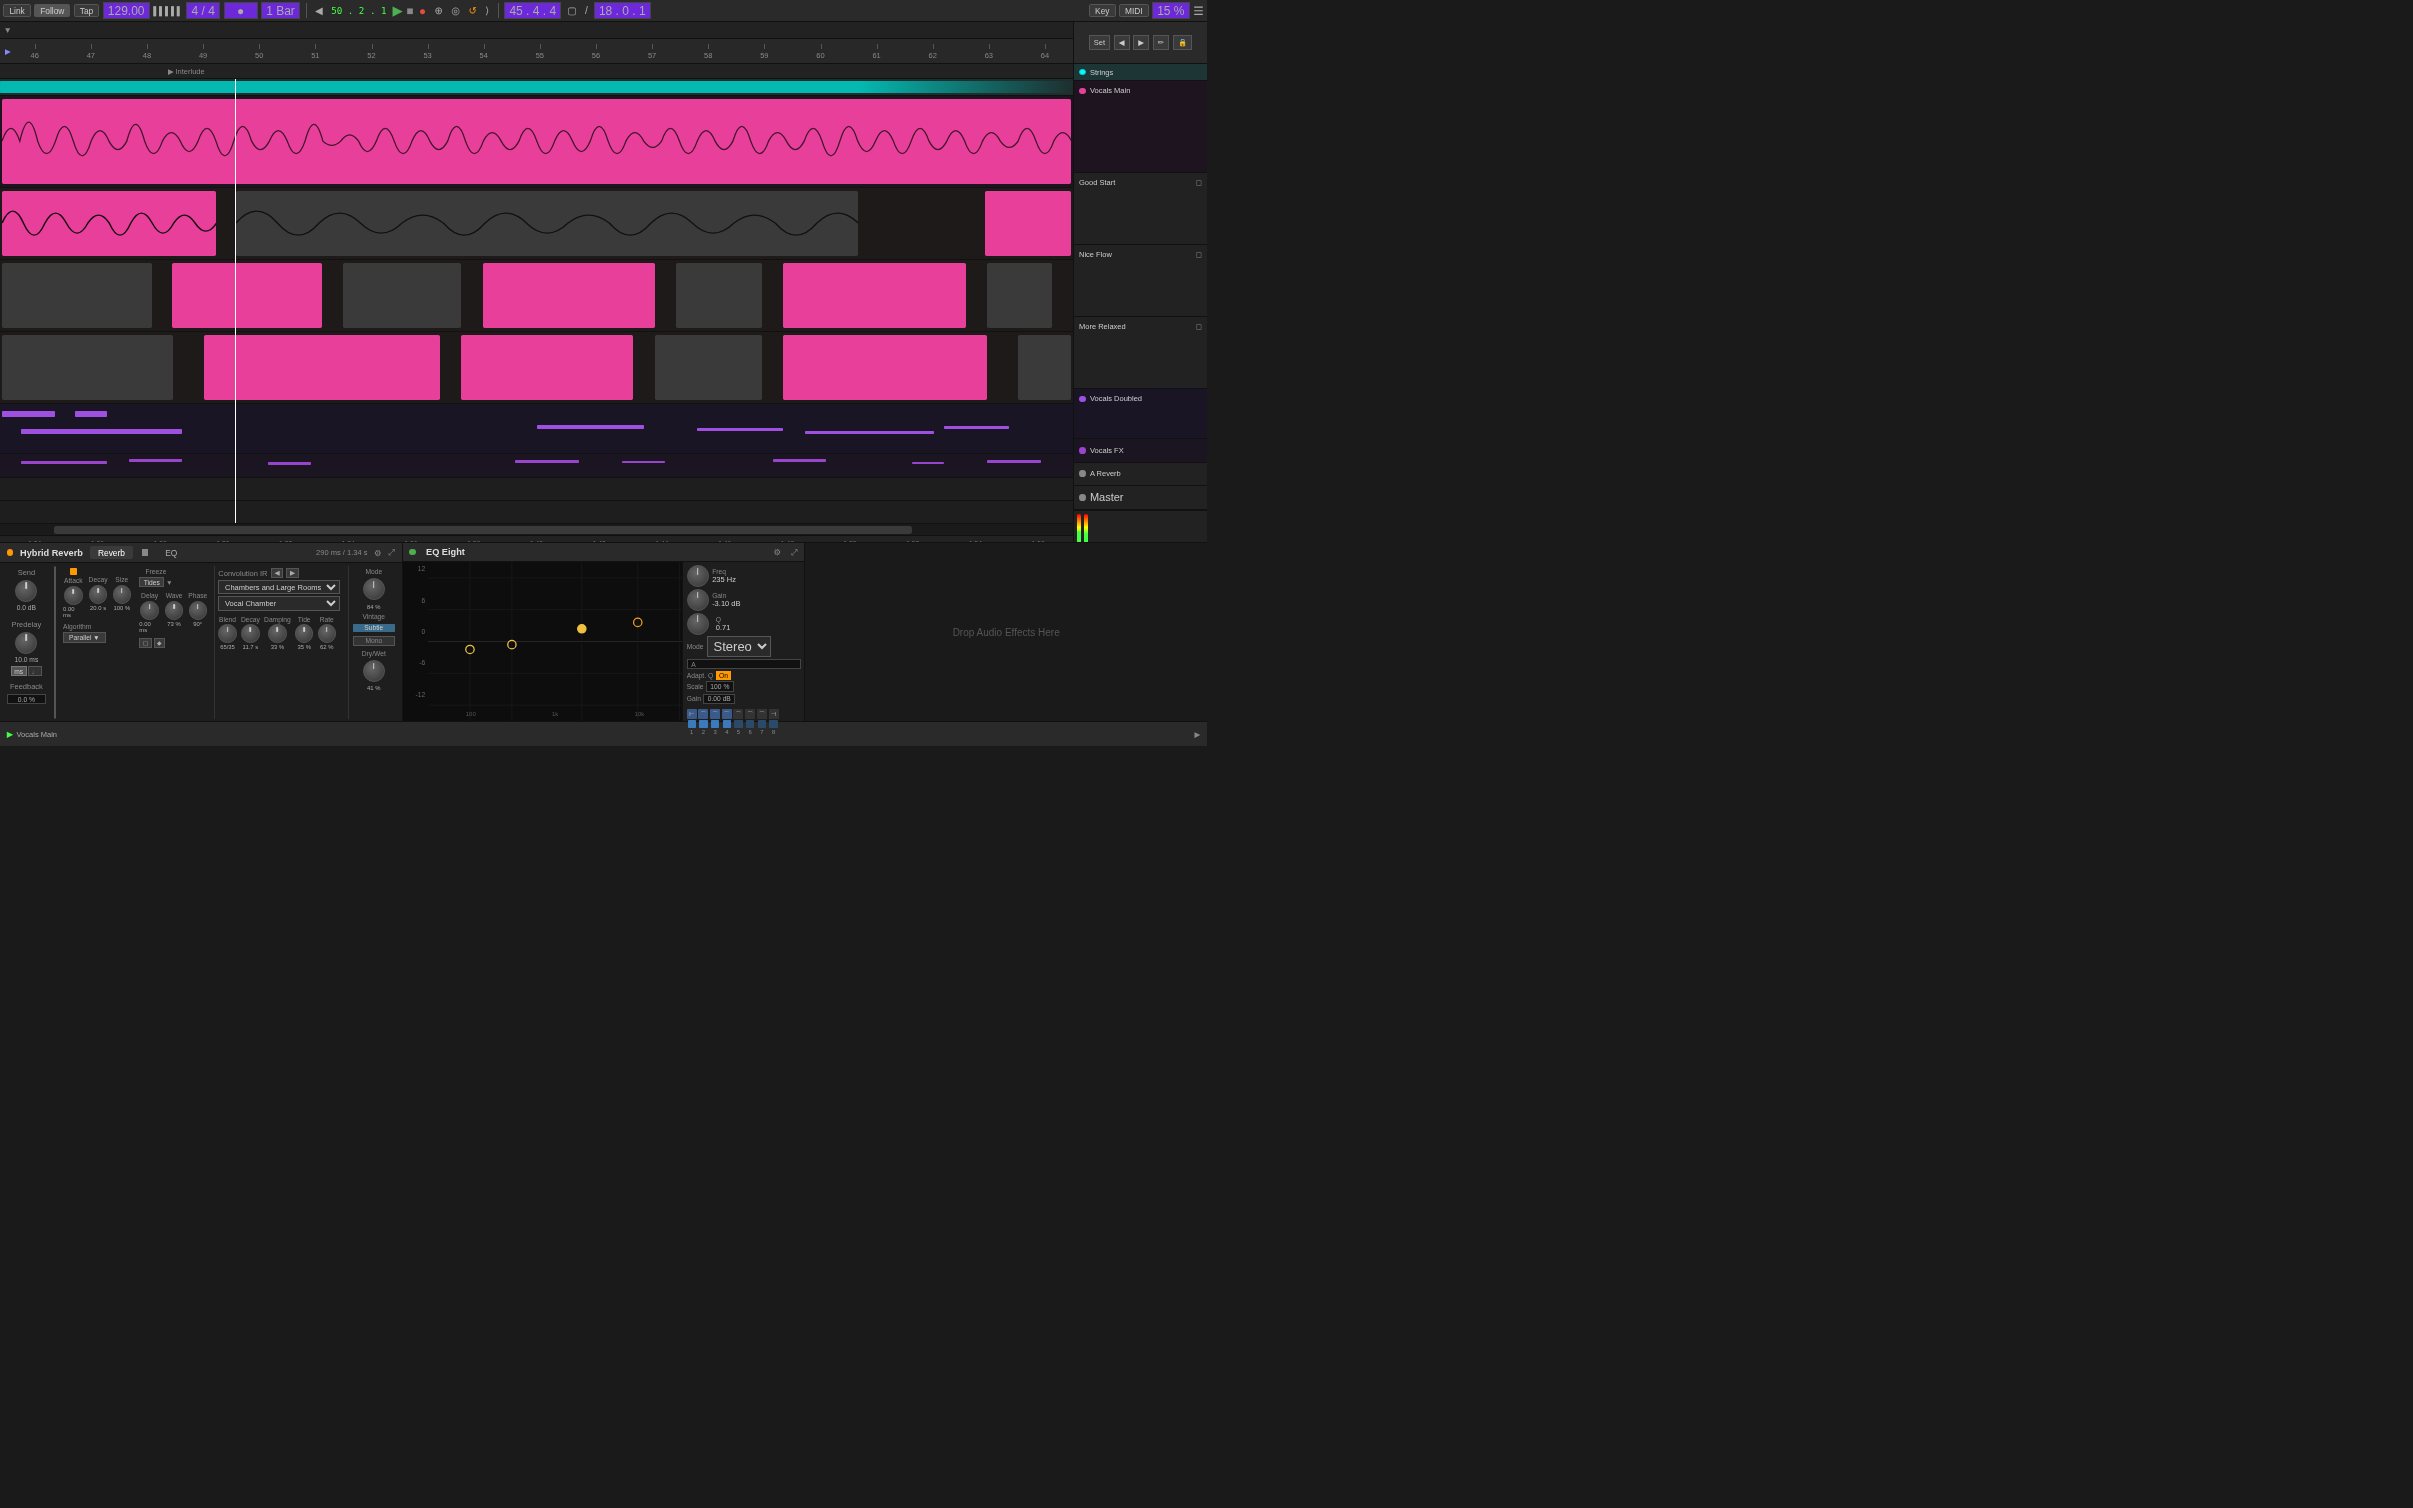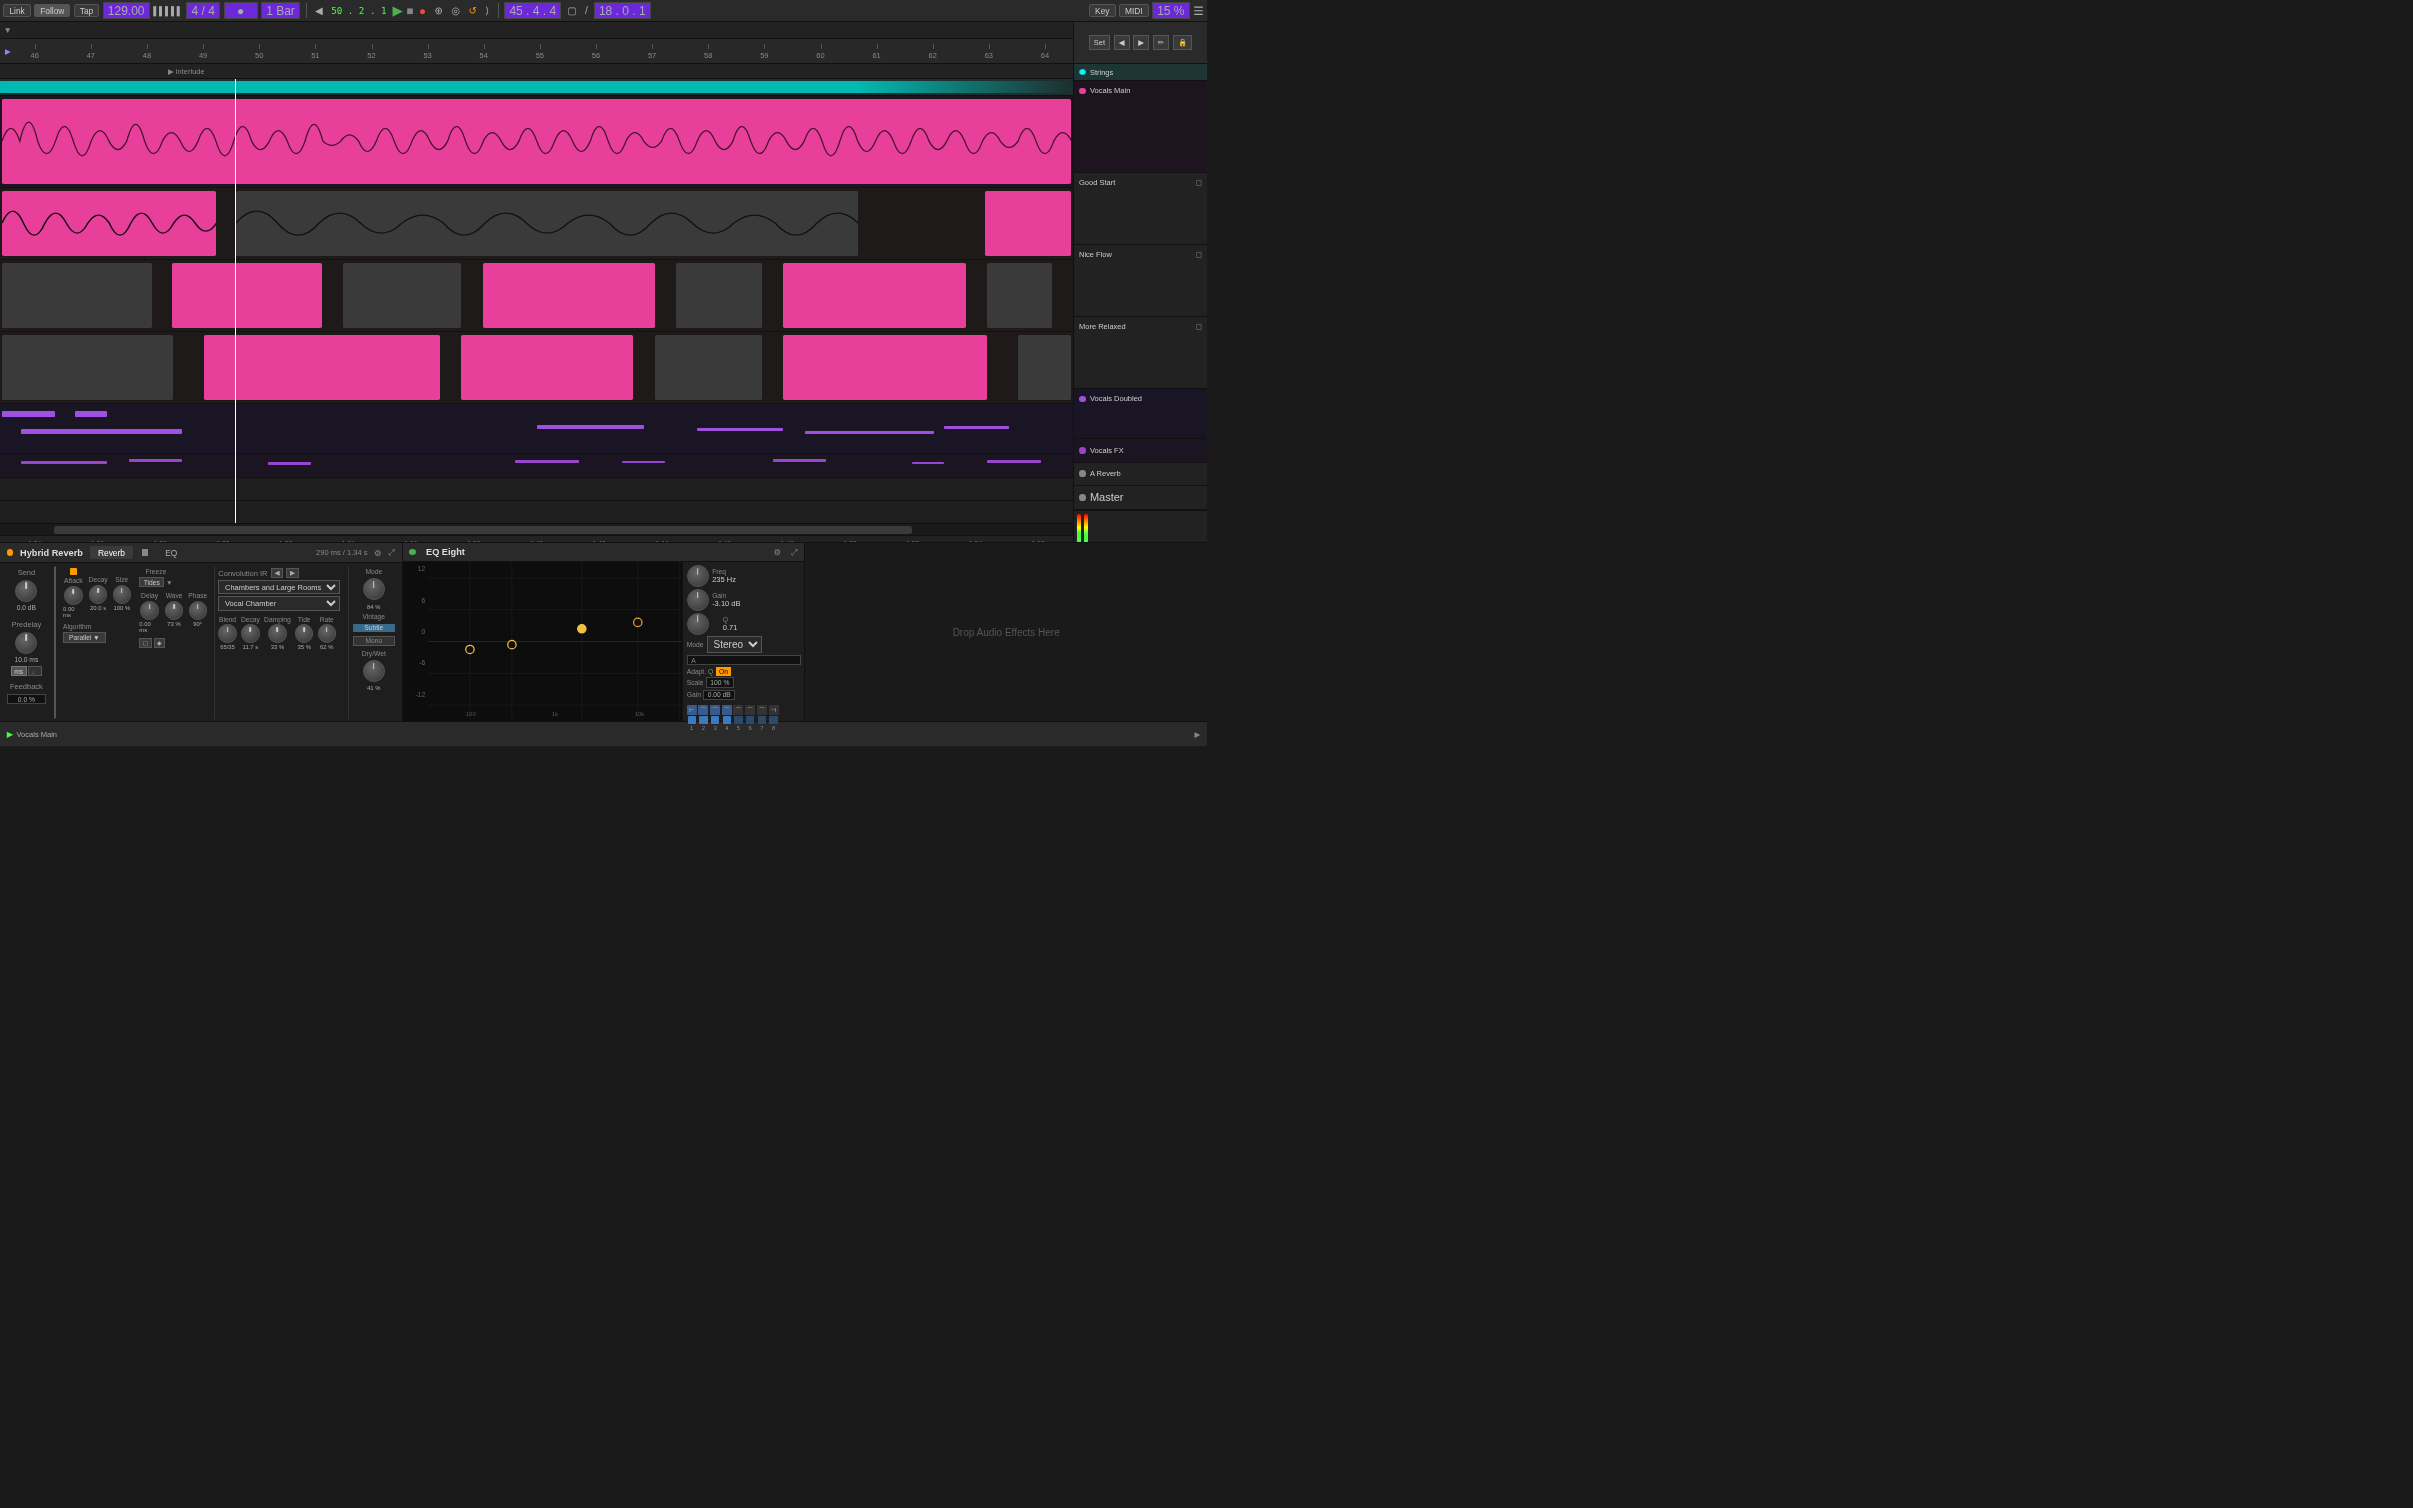--- a/index.html
+++ b/index.html
@@ -244,21 +244,21 @@
     }
     
     
     .strings-track { height: 17px; background: #1e2e2e; }
     
     
     select.small-select {
       background: #2a2a2a;
       border: 0.8px solid #555;
       color: #ccc;
-      font-size: 10px;
+      font-size: 13px;
       padding: 0.8px 1.7px;
       cursor: pointer;
     }
     
     .plugin-indicator { width: 6.7px; height: 6.7px; border-radius: 50%; background: #f90; }
     .plugin-indicator-green { width: 6.7px; height: 6.7px; border-radius: 50%; background: #4f4; }
     
     
     .rp-strings { height: 17px; }
     
@@ -776,21 +776,21 @@
         </div>
 
         <div style="display:flex;align-items:center;gap:3.4px;">
           <div class="knob" style="width:22px;height:22px;"></div>
           <div style="display:flex;flex-direction:column;">
             <div style="font-size:6.7px;color:#888;">Gain</div>
             <div style="font-size:7.5px;color:#ccc;">-3.10 dB</div>
           </div>
         </div>
 
-        <div style="display:flex;align-items:center;gap:14px;">
+        <div style="display:flex;align-items:center;gap:7px;">
           <div class="knob" style="width:22px;height:22px;"></div>
           <div style="display:flex;flex-direction:column;">
             <div style="font-size:6.7px;color:#888;">Q</div>
             <div style="font-size:7.5px;color:#ccc;">0.71</div>
           </div>
         </div>
 
         <div style="display:flex;align-items:center;gap:3.4px;">
           <div style="font-size:6.7px;color:#888;">Mode</div>
           <select class="small-select">

